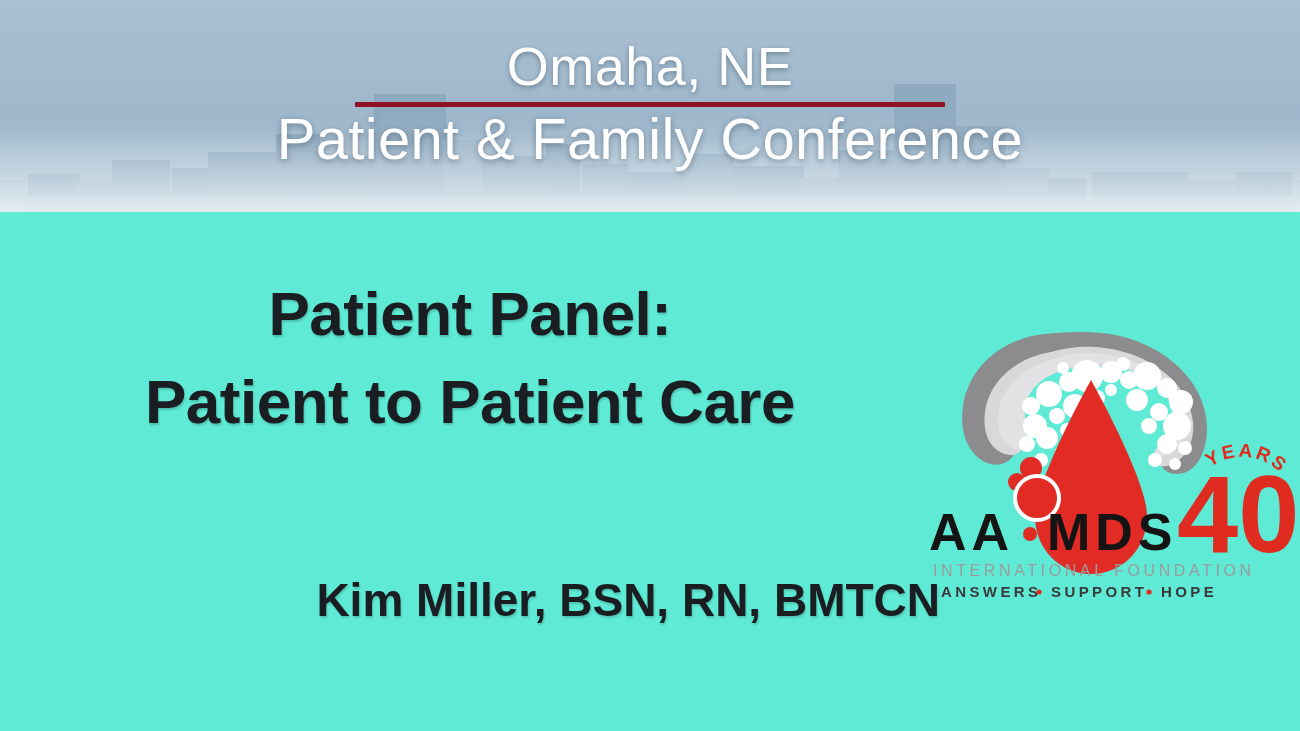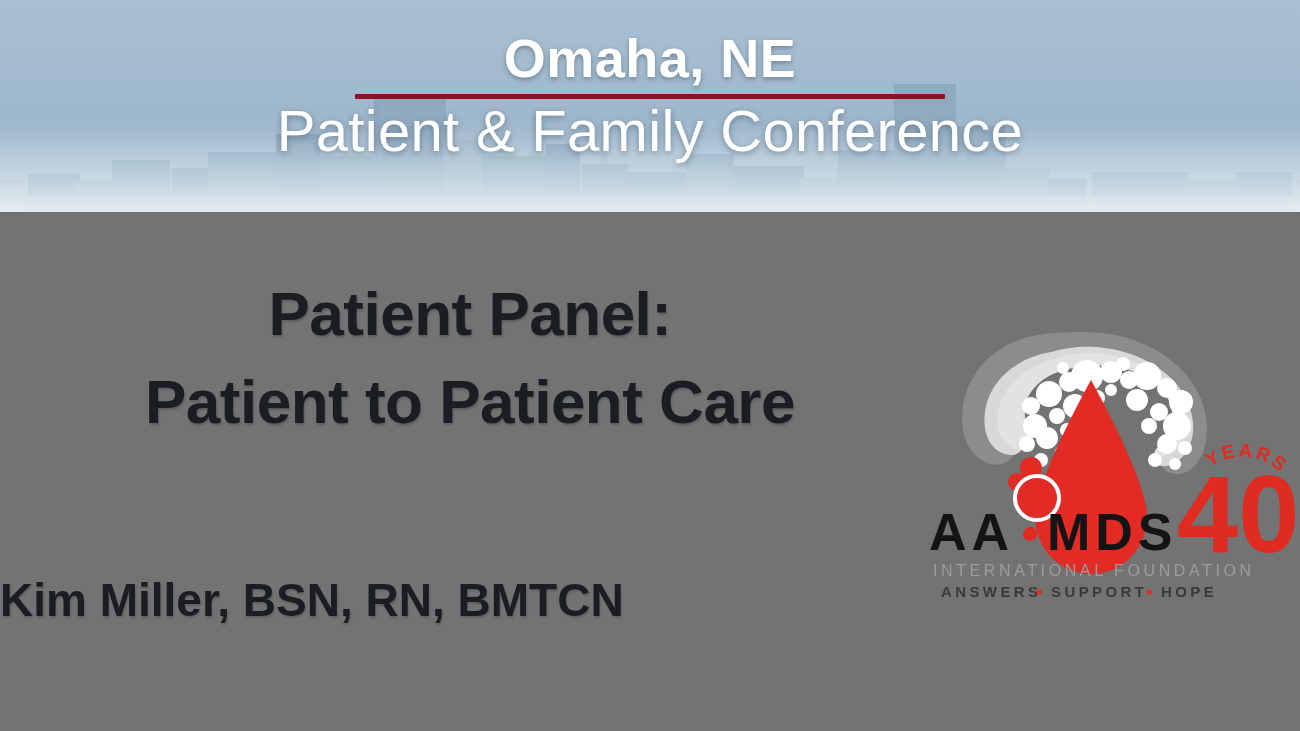--- a/index.html
+++ b/index.html
@@ -84,24 +84,24 @@
     left: 0;
     top: 0;
     width: 100%;
     height: 100%;
     display: flex;
     flex-direction: column;
     align-items: center;
     justify-content: flex-start;
   }
   .city-line {
-    margin-top: 28px;
+    margin-top: 36px;
     font-size: 54px;
     line-height: 60px;
-    font-weight: 700;
+    font-weight: 400;
     color: #ffffff;
     letter-spacing: 0.5px;
     text-shadow: 0 2px 5px rgba(40,60,78,0.45);
     font-family: "Liberation Sans", sans-serif;
     font-stretch: condensed;
   }
   .rule {
     width: 590px;
     height: 5px;
     background: #8e1125;
@@ -119,21 +119,21 @@
     font-stretch: condensed;
   }
 
   
   .body-area {
     position: absolute;
     left: 0;
     top: 212px;
     width: 1300px;
     height: 519px;
-    background: #737373;
+    background: #5eead4;
   }
 
   .title-block {
     position: absolute;
     left: 0;
     top: 58px;
     width: 940px;
     text-align: center;
   }
   .title-line {
@@ -145,21 +145,21 @@
     font-family: "Liberation Sans", sans-serif;
     font-stretch: condensed;
     text-shadow: 1px 2px 2px rgba(0,0,0,0.18);
     white-space: nowrap;
   }
   .speaker {
     position: absolute;
     left: 0;
     top: 360px;
     width: 940px;
-    text-align: left;
+    text-align: right;
     font-size: 46px;
     line-height: 56px;
     font-weight: bold;
     color: #1a1d21;
     font-family: "Liberation Sans", sans-serif;
     font-stretch: condensed;
     text-shadow: 1px 2px 2px rgba(0,0,0,0.16);
   }
 
   

